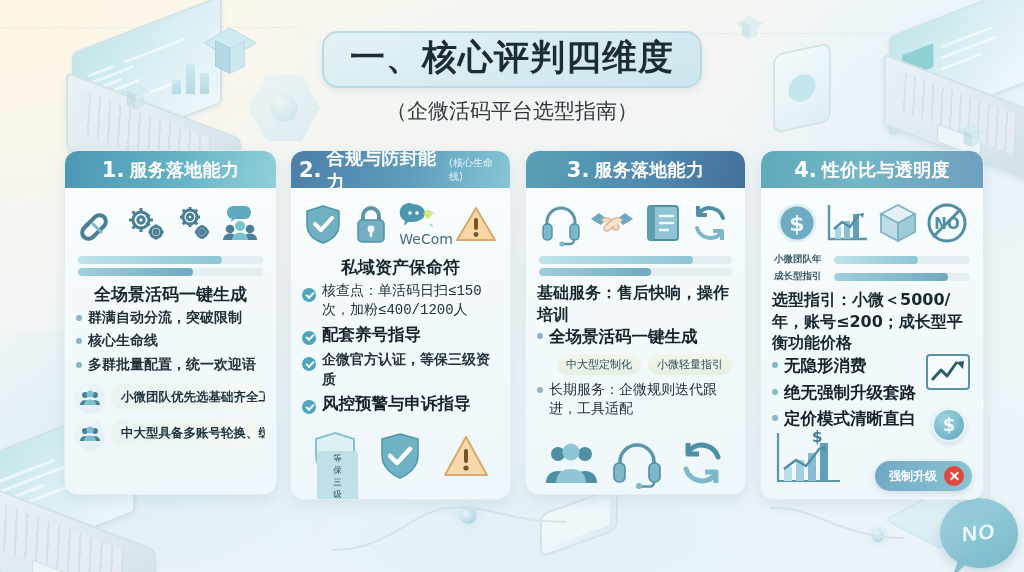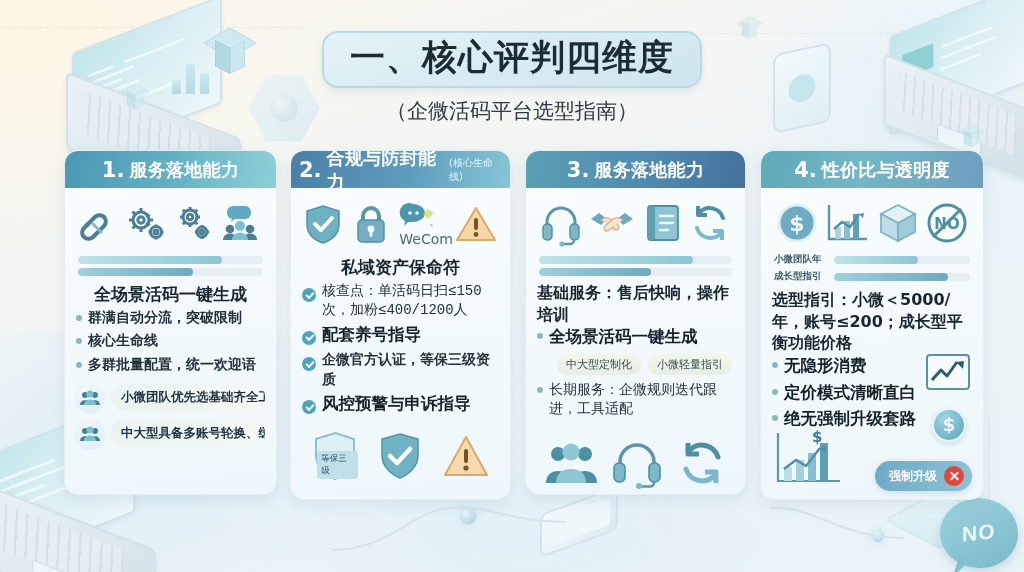--- a/index.html
+++ b/index.html
@@ -494,21 +494,21 @@
           </li>
         </ul>
 
         <div class="footicons" style="margin-top:8px;">
           <div style="position:relative;">
             <svg width="46" height="50" viewBox="0 0 46 50">
               <path d="M23 2 L42 8 V24 C42 36 33 44 23 48 C13 44 4 36 4 24 V8 Z" fill="#dff0f5" stroke="#86c3d2" stroke-width="2"></path>
               <path d="M13 32l7 7 13-15" fill="none" stroke="#9ed0dc" stroke-width="3"></path>
             </svg>
             <span style="position:absolute;left:5px;top:20px;background:#bfe0e9;color:#2a5060;
-                         font-size:8.5px;padding:2px 4px;border-radius:3px;font-family:Liberation Mono, monospace;">等保三级</span>
+                         font-size:8.5px;padding:2px 16px;border-radius:3px;font-family:Liberation Mono, monospace;">等保三级</span>
           </div>
           <svg width="44" height="48" viewBox="0 0 44 48">
             <path d="M22 2 L40 7 V23 C40 34 32 42 22 46 C12 42 4 34 4 23 V7 Z" fill="#6fb2c4" stroke="#4e93aa" stroke-width="1.5"></path>
             <path d="M12 24l7 7 13-14" fill="none" stroke="#fff" stroke-width="4.5" stroke-linecap="round" stroke-linejoin="round"></path>
           </svg>
           <svg width="46" height="44" viewBox="0 0 46 44">
             <path d="M23 3 L44 41 H2 Z" fill="#f8d9ab" stroke="#d8a96a" stroke-width="2" stroke-linejoin="round"></path>
             <rect x="21" y="15" width="4" height="14" rx="2" fill="#7a5320"></rect>
             <circle cx="23" cy="34" r="2.6" fill="#7a5320"></circle>
           </svg>
@@ -658,25 +658,25 @@
         <div class="lead2">选型指引：小微＜5000/年，账号≤200；成长型平衡功能价格</div>
 
         <div style="position:relative;">
           <ul>
             <li>
               <span class="mk dot-mk"></span>
               <span class="tx big">无隐形消费</span>
             </li>
             <li>
               <span class="mk dot-mk"></span>
-              <span class="tx big">定价模式清晰直白</span>
+              <span class="tx big">绝无强制升级套路</span>
             </li>
             <li>
               <span class="mk dot-mk"></span>
-              <span class="tx big">绝无强制升级套路</span>
+              <span class="tx big">定价模式清晰直白</span>
             </li>
           </ul>
           <div class="trendbox" style="position:absolute;right:2px;top:-2px;">
             <svg width="40" height="32" viewBox="0 0 40 32">
               <path d="M4 24 l9-10 6 6 10-14" fill="none" stroke="#2d5c70" stroke-width="3" stroke-linejoin="round"></path>
               <path d="M28 6l8-1-1 8z" fill="#2d5c70"></path>
             </svg>
             <span class="xc"><span class="xcircle"></span></span>
           </div>
           <span class="coin sm" style="position:absolute;right:6px;top:52px;">$</span>

